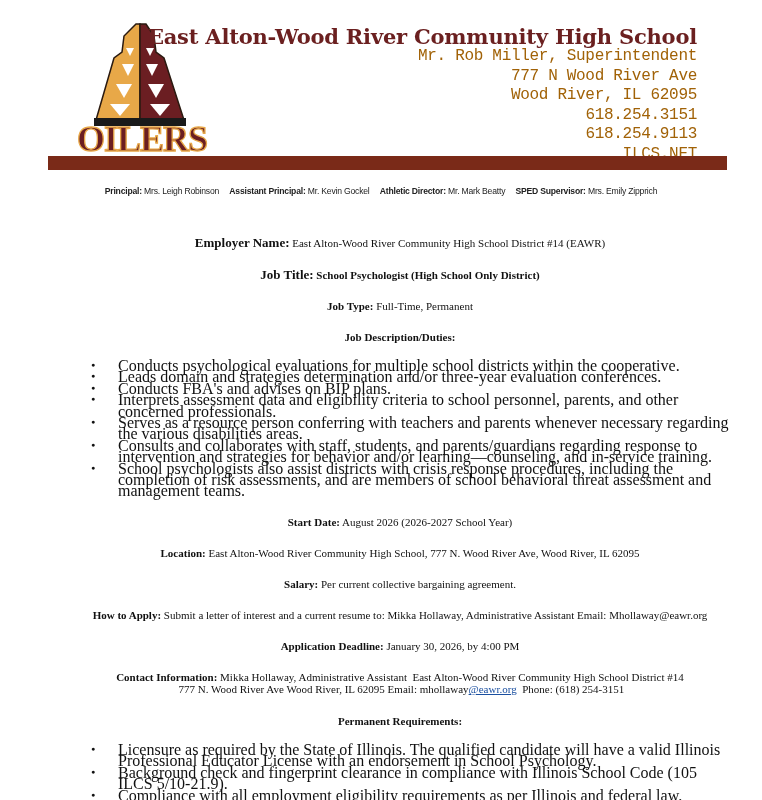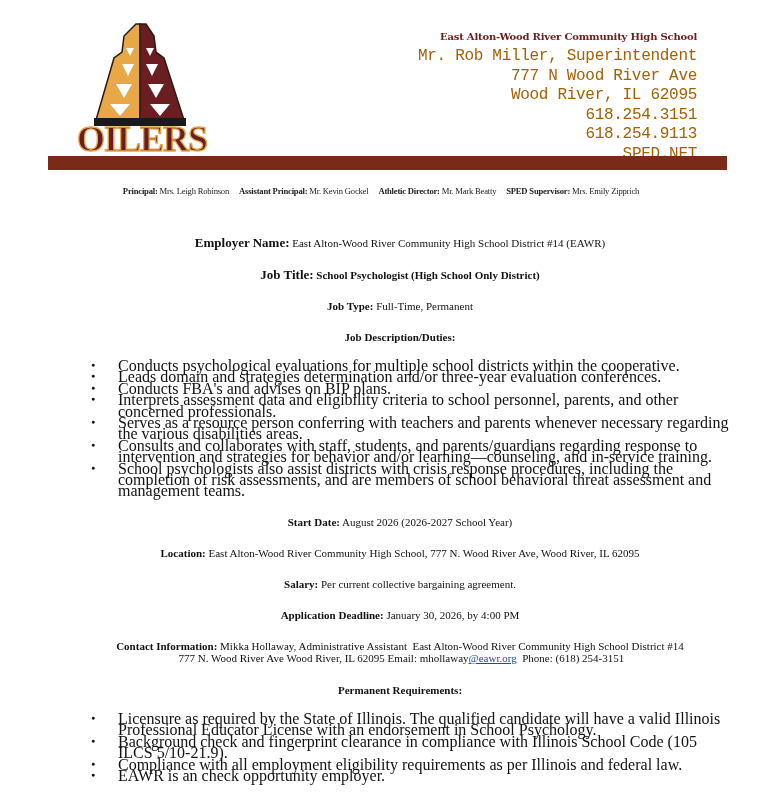--- a/index.html
+++ b/index.html
@@ -1,22 +1,22 @@
 <!DOCTYPE html>
 <html><head>
 <meta charset="utf-8">
 <style>
   html, body { margin: 0; padding: 0; background: #ffffff; }
   body { width: 762px; height: 800px; position: relative; overflow: hidden; font-family: "Liberation Serif", serif; color: #111; }
   .logo { position: absolute; left: 66px; top: 18px; width: 150px; height: 138px; }
   .lh { position: absolute; right: 65px; top: 27px; text-align: right; }
-  .lh .school { font-family: "DejaVu Serif", serif; font-weight: bold; font-size: 10px; color: #6b2020; letter-spacing: -0.2px; line-height: 20px; }
+  .lh .school { font-family: "DejaVu Serif", serif; font-weight: bold; font-size: 21px; color: #6b2020; letter-spacing: -0.2px; line-height: 20px; }
   .lh .line { font-family: Liberation Mono, monospace; font-size: 16px; color: #a16207; line-height: 19.6px; letter-spacing: -0.3px; }
   .bar { position: absolute; left: 48px; top: 156px; width: 679px; height: 14px; background: #7a2a18; }
-  .staff { position: absolute; left: 0; width: 762px; top: 186px; text-align: center; font-size: 8.6px; color: #222; font-family: Liberation Serif, serif; letter-spacing: -0.2px; }
+  .staff { position: absolute; left: 0; width: 762px; top: 186px; text-align: center; font-size: 8.6px; color: #222; font-family: Liberation Sans, sans-serif; letter-spacing: -0.2px; }
   .staff b { font-weight: bold; }
   .staff .gap { display: inline-block; width: 8px; }
   .content { position: absolute; left: 70px; top: 235px; width: 660px; font-family: "Liberation Serif", serif; font-size: 11px; line-height: 12px; }
   .field { margin: 0; text-align: center; }
   .field .k { font-weight: bold; }
   .field.big .k { font-size: 13px; }
   .field.big .v { font-size: 11px; }
   .jt .v { font-weight: bold; }
   ul.duties, ul.reqs { list-style: none; margin: 0; padding: 0; }
   ul.duties li, ul.reqs li { position: relative; padding-left: 48px; line-height: 11.4px; font-size: 16px; margin: 0; }
@@ -50,21 +50,21 @@
   </svg>
 </div>
 
 <div class="lh">
   <div class="school">East Alton-Wood River Community High School</div>
   <div class="line">Mr. Rob Miller, Superintendent</div>
   <div class="line">777 N Wood River Ave</div>
   <div class="line">Wood River, IL 62095</div>
   <div class="line">618.254.3151</div>
   <div class="line">618.254.9113</div>
-  <div class="line">SPED.NET</div>
+  <div class="line">ILCS.NET</div>
 </div>
 
 <div class="bar"></div>
 
 <div class="staff">
   <b>Principal:</b> <span>Mrs. Leigh Robinson</span><span class="gap"></span>
   <b>Assistant Principal:</b> <span>Mr. Kevin Gockel</span><span class="gap"></span>
   <b>Athletic Director:</b> <span>Mr. Mark Beatty</span><span class="gap"></span>
   <b>SPED Supervisor:</b> <span>Mrs. Emily Zipprich</span>
 </div>
@@ -100,20 +100,24 @@
   </p>
   <p class="field" style="margin-top:19px">
     <span class="k">Location:</span>
     <span class="v">East Alton-Wood River Community High School, 777 N. Wood River Ave, Wood River, IL 62095</span>
   </p>
   <p class="field" style="margin-top:19px">
     <span class="k">Salary:</span>
     <span class="v">Per current collective bargaining agreement.</span>
   </p>
   <p class="field" style="margin-top:19px">
+    <span class="k">How to Apply:</span>
+    <span class="v">Submit a letter of interest and a current resume to: Mikka Hollaway, Administrative Assistant Email: Mhollaway@eawr.org</span>
+  </p>
+  <p class="field" style="margin-top:19px">
     <span class="k">Application Deadline:</span>
     <span class="v">January 30, 2026, by 4:00 PM</span>
   </p>
   <p class="field" style="margin-top:19px; line-height:12.5px; white-space:pre-wrap"><span class="k">Contact Information:</span> <span>Mikka Hollaway, Administrative Assistant  East Alton-Wood River Community High School District #14</span>
 <span> 777 N. Wood River Ave Wood River, IL 62095 Email: mhollaway</span><a class="link">@eawr.org</a><span>  Phone: (618) 254-3151</span></p>
   <p class="field" style="margin-top:19px">
     <span class="k">Permanent Requirements:</span>
   </p>
   <ul class="reqs" style="margin-top:17px">
     <li>Licensure as required by the State of Illinois. The qualified candidate will have a valid Illinois Professional Educator License with an endorsement in School Psychology.</li>

